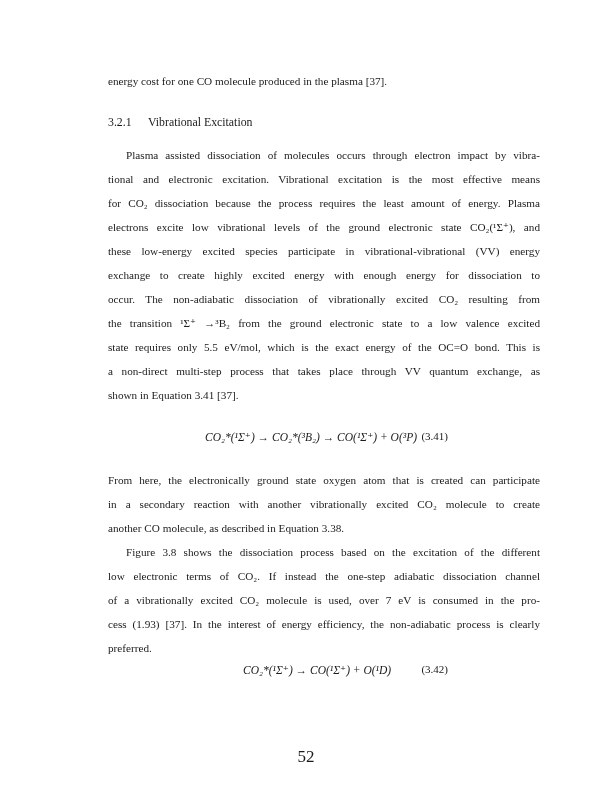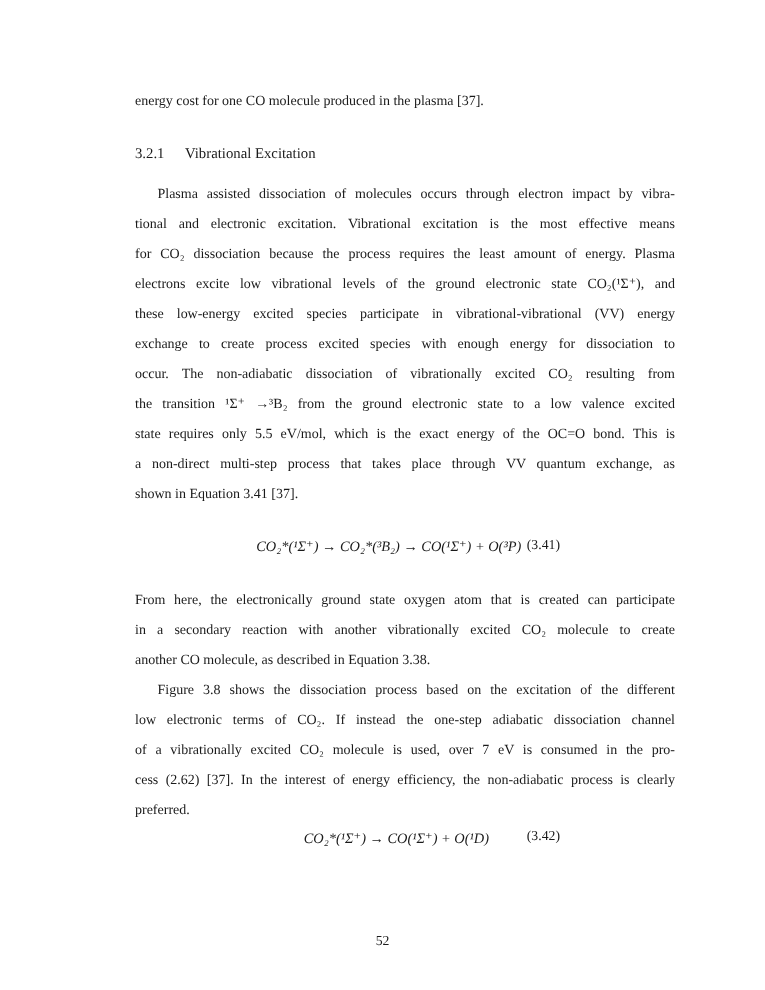--- a/index.html
+++ b/index.html
@@ -7,40 +7,40 @@
          font-family: "Liberation Serif", "DejaVu Serif", serif; color: #1a1a1a; }
   .page { position: absolute; left: 0; top: 0; width: 520px; height: 792px; }
   .line { position: absolute; left: 108px; width: 432px; font-size: 11.2px; line-height: 14px;
           white-space: nowrap; text-align: justify; text-align-last: justify; }
   .line.last { text-align-last: left; }
   .indent { left: 126px; width: 414px; }
   .heading { position: absolute; left: 108px; top: 115px; font-size: 11.8px; font-weight: normal; white-space: nowrap; }
   .heading .num { display: inline-block; width: 40px; }
   .eq { position: absolute; font-style: italic; font-size: 11.5px; white-space: nowrap; }
   .eqnum { position: absolute; right: 72px; font-size: 11px; font-style: normal; white-space: nowrap; }
-  .pagenum { position: absolute; left: 0; width: 612px; text-align: center; top: 747px; font-size: 11px; }
+  .pagenum { position: absolute; left: 0; width: 612px; text-align: center; top: 747px; font-size: 17px; }
 </style>
 </head>
 <body>
 
 <div class="page">
 
   <div class="line last" style="top:74px">energy cost for one CO molecule produced in the plasma [37].</div>
 
   <div class="heading">
     <span class="num">3.2.1</span><span>Vibrational Excitation</span>
   </div>
 
   <div>
     <div class="line indent" style="top:148px">Plasma assisted dissociation of molecules occurs through electron impact by vibra-</div>
     <div class="line" style="top:172px">tional and electronic excitation. Vibrational excitation is the most effective means</div>
     <div class="line" style="top:196px">for CO₂ dissociation because the process requires the least amount of energy. Plasma</div>
     <div class="line" style="top:220px">electrons excite low vibrational levels of the ground electronic state CO₂(¹Σ⁺), and</div>
     <div class="line" style="top:244px">these low-energy excited species participate in vibrational-vibrational (VV) energy</div>
-    <div class="line" style="top:268px">exchange to create process excited species with enough energy for dissociation to</div>
+    <div class="line" style="top:268px">exchange to create highly excited energy with enough energy for dissociation to</div>
     <div class="line" style="top:292px">occur. The non-adiabatic dissociation of vibrationally excited CO₂ resulting from</div>
     <div class="line" style="top:316px">the transition ¹Σ⁺ →³B₂ from the ground electronic state to a low valence excited</div>
     <div class="line" style="top:340px">state requires only 5.5 eV/mol, which is the exact energy of the OC=O bond. This is</div>
     <div class="line" style="top:364px">a non-direct multi-step process that takes place through VV quantum exchange, as</div>
     <div class="line last" style="top:388px">shown in Equation 3.41 [37].</div>
   </div>
 
   <div>
     <div class="eq" style="left:205px; top:430px">CO₂*(¹Σ⁺) → CO₂*(³B₂) → CO(¹Σ⁺) + O(³P)</div>
     <div class="eqnum" style="top:430px">(3.41)</div>
@@ -49,21 +49,21 @@
   <div>
     <div class="line" style="top:473px">From here, the electronically ground state oxygen atom that is created can participate</div>
     <div class="line" style="top:497px">in a secondary reaction with another vibrationally excited CO₂ molecule to create</div>
     <div class="line last" style="top:521px">another CO molecule, as described in Equation 3.38.</div>
   </div>
 
   <div>
     <div class="line indent" style="top:545px">Figure 3.8 shows the dissociation process based on the excitation of the different</div>
     <div class="line" style="top:569px">low electronic terms of CO₂. If instead the one-step adiabatic dissociation channel</div>
     <div class="line" style="top:593px">of a vibrationally excited CO₂ molecule is used, over 7 eV is consumed in the pro-</div>
-    <div class="line" style="top:617px">cess (2.62) [37]. In the interest of energy efficiency, the non-adiabatic process is clearly</div>
+    <div class="line" style="top:617px">cess (1.93) [37]. In the interest of energy efficiency, the non-adiabatic process is clearly</div>
     <div class="line last" style="top:641px">preferred.</div>
   </div>
 
   <div>
     <div class="eq" style="left:243px; top:663px">CO₂*(¹Σ⁺) → CO(¹Σ⁺) + O(¹D)</div>
     <div class="eqnum" style="top:663px">(3.42)</div>
   </div>
 
   <div class="pagenum">52</div>
 </div>

